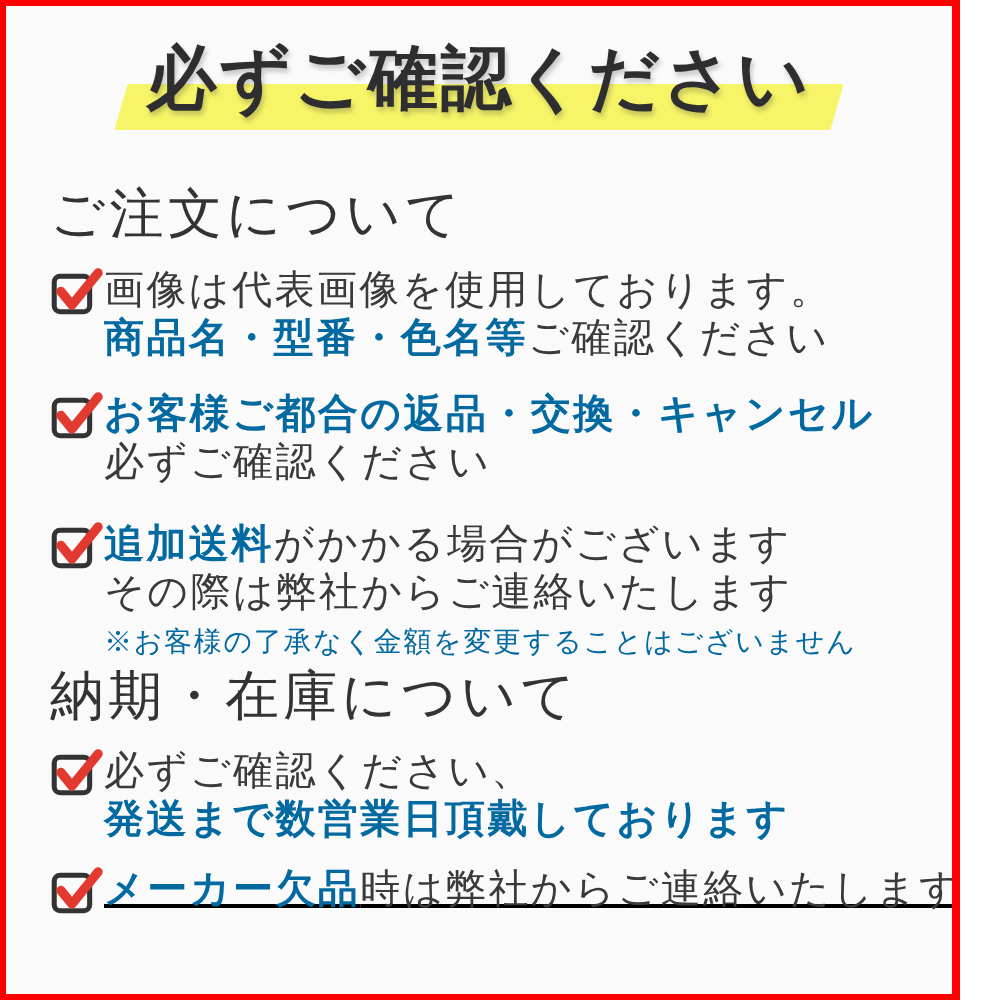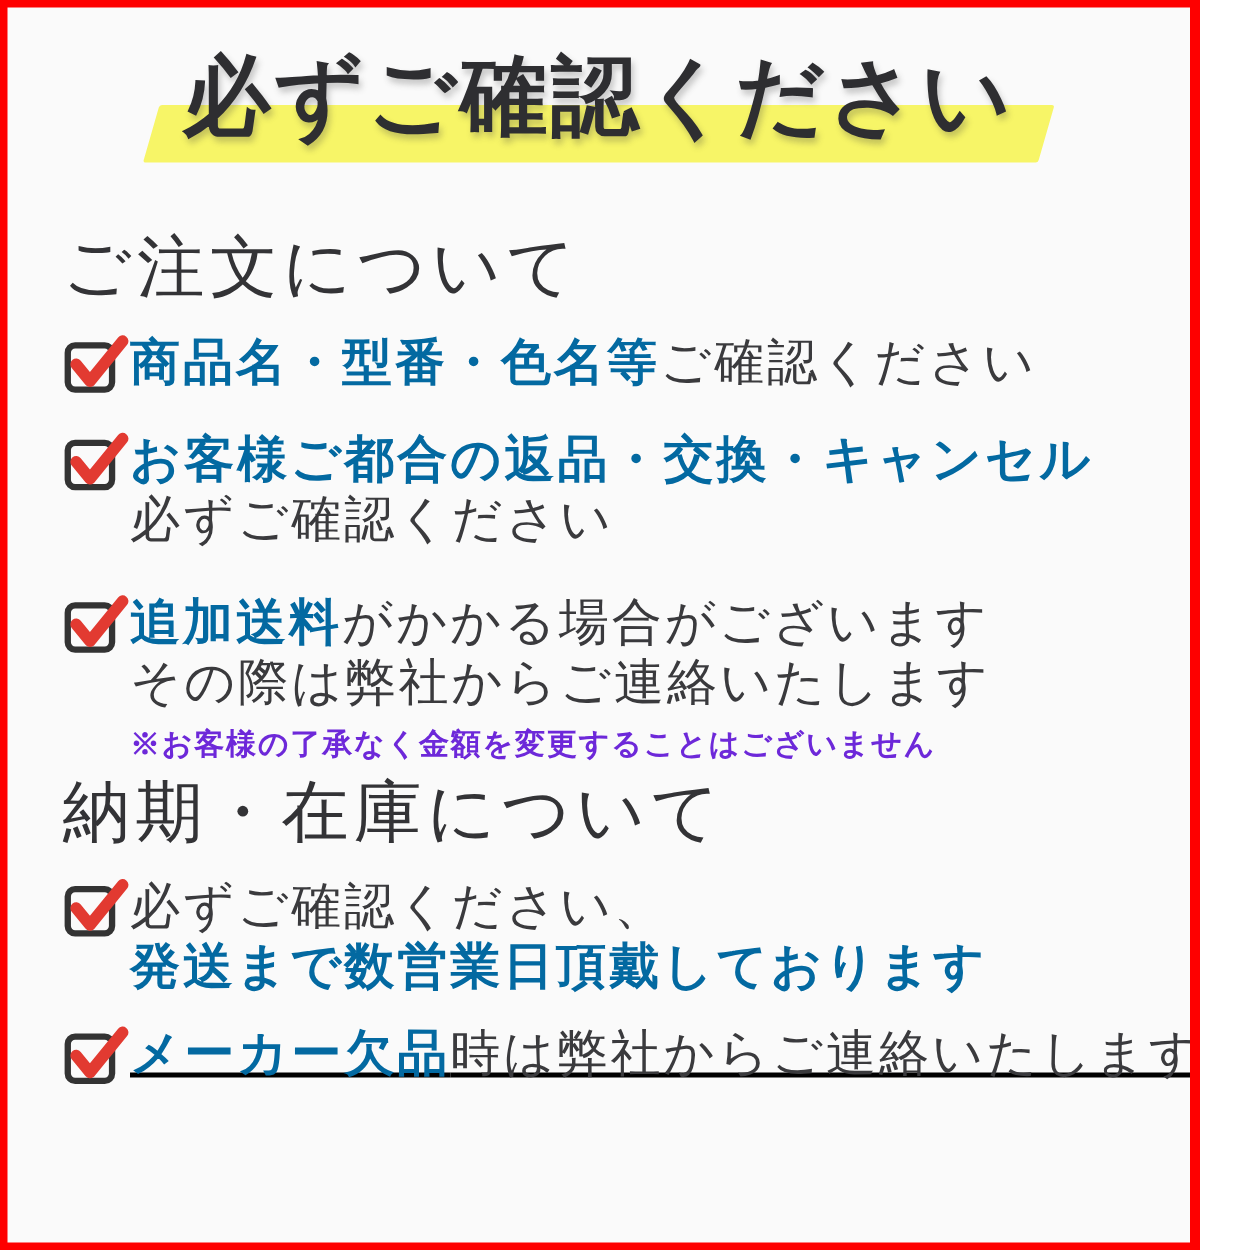--- a/index.html
+++ b/index.html
@@ -73,25 +73,25 @@
     color: #3a3a3d;
   }
   .item-text .seg-red {
     color: #0369a1;
     font-weight: bold;
   }
   .item-text .seg-dark { color: #3a3a3d; }
   .item-line { white-space: nowrap; }
   .item-note {
     margin-top: 6px;
-    font-size: 24px;
+    font-size: 28px;
     line-height: 40px;
     letter-spacing: 0.06em;
-    font-weight: bold;
-    color: #6d28d9;
+    font-weight: normal;
+    color: #0369a1;
     white-space: nowrap;
   }
   .item-1 { margin-top: 18px; }
   .item-2 { margin-top: 28px; }
   .item-3 { margin-top: 34px; }
   .item-4 { margin-top: 17px; }
   .item-5 { margin-top: 22px; text-decoration: underline; }
 </style>
 </head>
 <body>
@@ -104,20 +104,23 @@
   </div>
 
   <div class="section-heading heading-1">ご注文について</div>
 
   <div class="check-item item-1">
     <svg class="checkbox-icon" viewBox="0 0 64 58">
       <rect x="5" y="11" width="42" height="42" rx="7" fill="none" stroke="#333" stroke-width="6"></rect>
       <path d="M13 29 L26 45 L57 7" fill="none" stroke="#e23a31" stroke-width="11" stroke-linecap="round" stroke-linejoin="round"></path>
     </svg>
     <div class="item-text">
+      <div class="item-line">
+        <span class="seg-dark">画像は代表画像を使用しております。</span>
+      </div>
       <div class="item-line">
         <span class="seg-red">商品名・型番・色名等</span><span class="seg-dark">ご確認ください</span>
       </div>
     </div>
   </div>
 
   <div class="check-item item-2">
     <svg class="checkbox-icon" viewBox="0 0 64 58">
       <rect x="5" y="11" width="42" height="42" rx="7" fill="none" stroke="#333" stroke-width="6"></rect>
       <path d="M13 29 L26 45 L57 7" fill="none" stroke="#e23a31" stroke-width="11" stroke-linecap="round" stroke-linejoin="round"></path>

